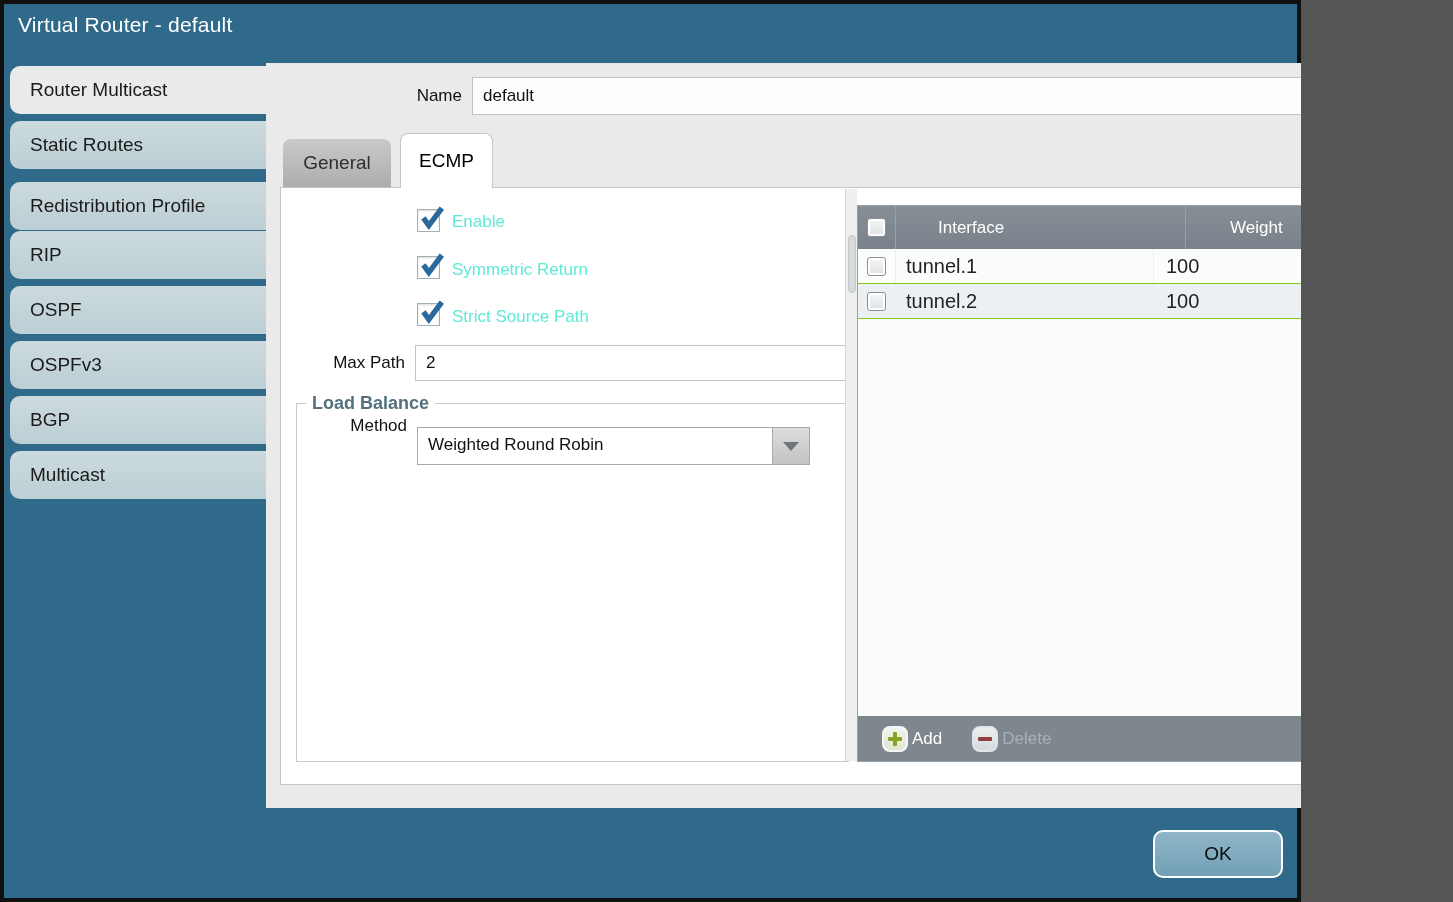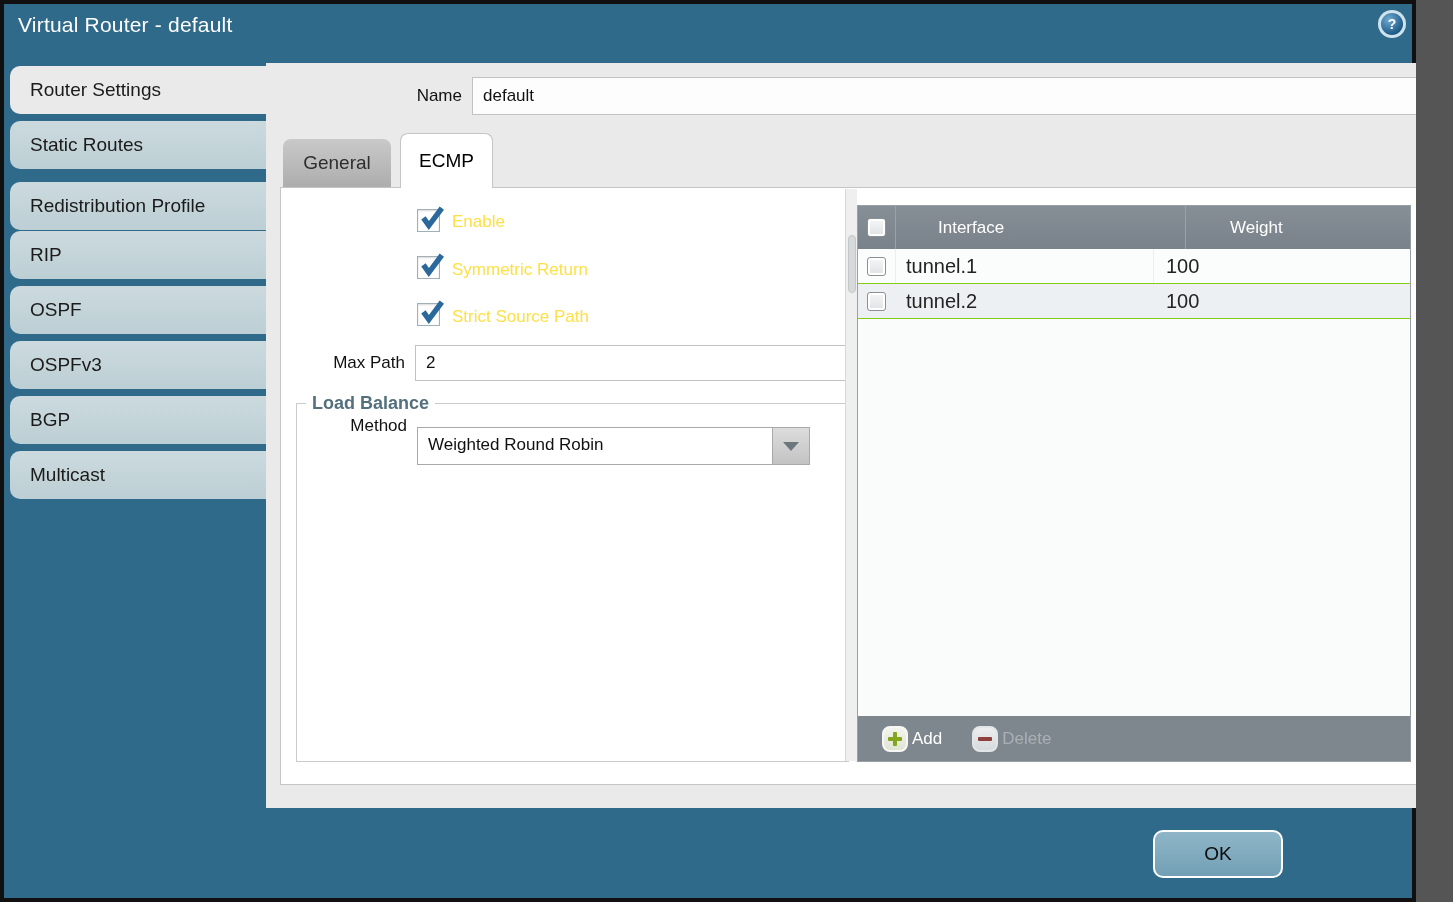--- a/index.html
+++ b/index.html
@@ -1,19 +1,19 @@
 <!DOCTYPE html>
 <html><head>
 <meta charset="utf-8">
 <style>
   * { box-sizing: border-box; margin: 0; padding: 0; }
   html,body { background:#555; }
   body { font-family: "Liberation Sans", sans-serif; }
   #dialog {
-    position: relative; width: 1416px; height: 902px;
+    position: relative; width: 1301px; height: 902px;
     background: #2f6a8a;
     box-shadow: inset 0 0 0 4px #101010;
     overflow: hidden;
   }
   .abs { position: absolute; }
 
   
   .title { left:18px; top:13px; color:#fff; font-size:21px; letter-spacing:.2px; }
   .help-icon { left:1378px; top:10px; width:28px; height:28px; border-radius:50%;
     background:#cfe3ef; display:flex; align-items:center; justify-content:center; cursor:default; }
@@ -54,21 +54,21 @@
     border:1px solid #c5c5c5; border-bottom:none; color:#000; z-index:3; }
 
   
   .panel { left:280px; top:187px; width:1150px; height:598px; background:#fff;
     border:1px solid #c5c5c5; }
 
   
   .cbx { width:23px; height:23px; background:#fff; border:1px solid #9fb0b8;
     box-shadow: inset 0 1px 2px rgba(0,0,0,.15); position:absolute; cursor:pointer; }
   .cbx svg { position:absolute; left:0px; top:-4px; width:26px; height:26px; overflow:visible; }
-  .cbx-label { position:absolute; font-size:17px; color:#fde047; }
+  .cbx-label { position:absolute; font-size:17px; color:#5eead4; }
 
   
   .mp-label { left:295px; top:353px; width:110px; text-align:right; font-size:17px; color:#111; }
   .mp-input { left:415px; top:345px; width:433px; height:36px; border:1px solid #c2c2c2;
     background:#fff; font-size:17px; padding:0 10px; font-family:"Liberation Sans",sans-serif;
     color:#111; outline:none; }
 
   
   .lb-box { left:296px; top:403px; width:553px; height:359px; border:1px solid #cbcbcb; }
   .lb-legend { left:306px; top:393px; background:#fff; padding:0 6px; font-size:18px;
@@ -140,21 +140,21 @@
   <div class="abs help-icon">
     <div class="inner">?</div>
   </div>
   <div class="abs win-icon">
     <div class="pane"></div>
   </div>
 
   <div class="abs card"></div>
 
   <div class="abs side-item active" style="top:66px">
-      <span>Router Settings</span>
+      <span>Router Multicast</span>
     </div>
   <div class="abs side-item" style="top:121px">
       <span>Static Routes</span>
     </div>
   <div class="abs side-item" style="top:182px">
       <span>Redistribution Profile</span>
     </div>
   <div class="abs side-item" style="top:231px">
       <span>RIP</span>
     </div>

